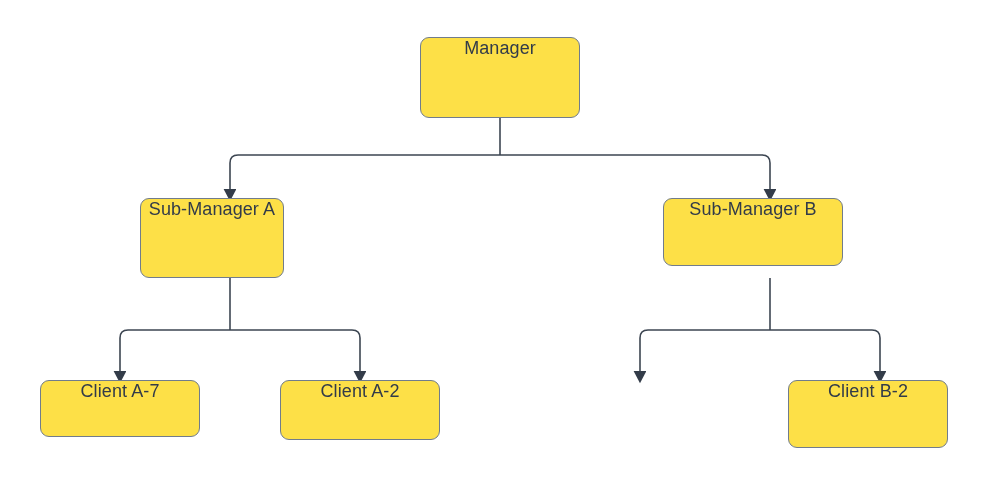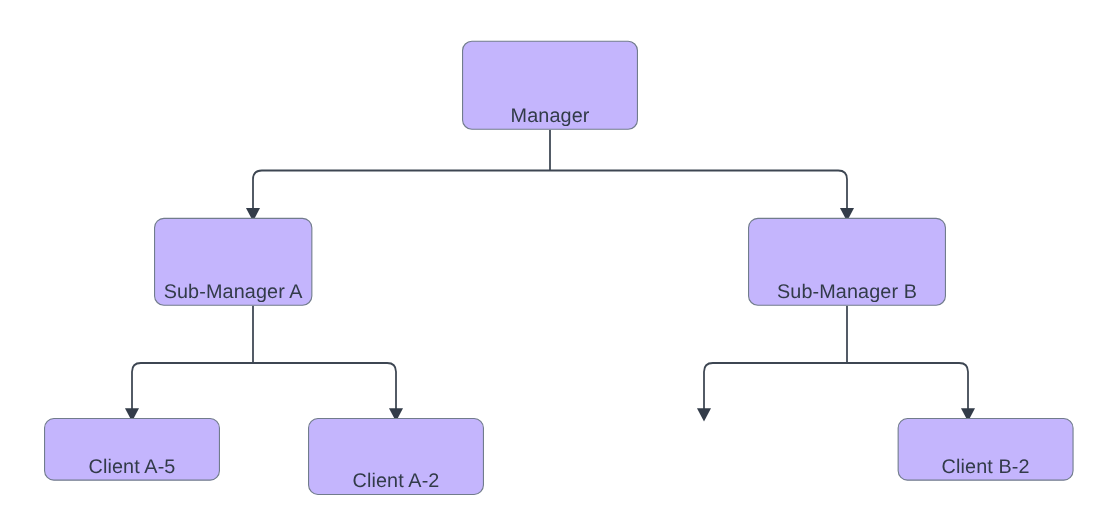--- a/index.html
+++ b/index.html
@@ -20,25 +20,25 @@
   #diagram-svg {
     position: absolute;
     left: 0;
     top: 0;
     width: 1000px;
     height: 480px;
   }
   .node-box {
     position: absolute;
     box-sizing: border-box;
-    background: #c4b5fd;
+    background: #fde047;
     border: 1.6px solid #717c8c;
     border-radius: 9px;
     display: flex;
-    align-items: flex-end;
+    align-items: flex-start;
     justify-content: center;
     color: #323b49;
     font-size: 18px;
     line-height: 1.2;
     letter-spacing: 0.1px;
     white-space: nowrap;
     user-select: none;
   }
   .node-label {
     display: block;
@@ -79,30 +79,30 @@
   </svg>
 
   <div class="node-box" style="left:420px; top:37px; width:160px; height:81px;">
     <span class="node-label">Manager</span>
   </div>
 
   <div class="node-box" style="left:140px; top:198px; width:144px; height:80px;">
     <span class="node-label">Sub-Manager A</span>
   </div>
 
-  <div class="node-box" style="left:680px; top:198px; width:180px; height:80px;">
+  <div class="node-box" style="left:663px; top:198px; width:180px; height:68px;">
     <span class="node-label">Sub-Manager B</span>
   </div>
 
   <div class="node-box" style="left:40px; top:380px; width:160px; height:57px;">
-    <span class="node-label">Client A-5</span>
+    <span class="node-label">Client A-7</span>
   </div>
 
-  <div class="node-box" style="left:280px; top:380px; width:160px; height:70px;">
+  <div class="node-box" style="left:280px; top:380px; width:160px; height:60px;">
     <span class="node-label">Client A-2</span>
   </div>
 
 
-  <div class="node-box" style="left:816px; top:380px; width:160px; height:57px;">
+  <div class="node-box" style="left:788px; top:380px; width:160px; height:68px;">
     <span class="node-label">Client B-2</span>
   </div>
 
 </div>
 
 </body></html>

